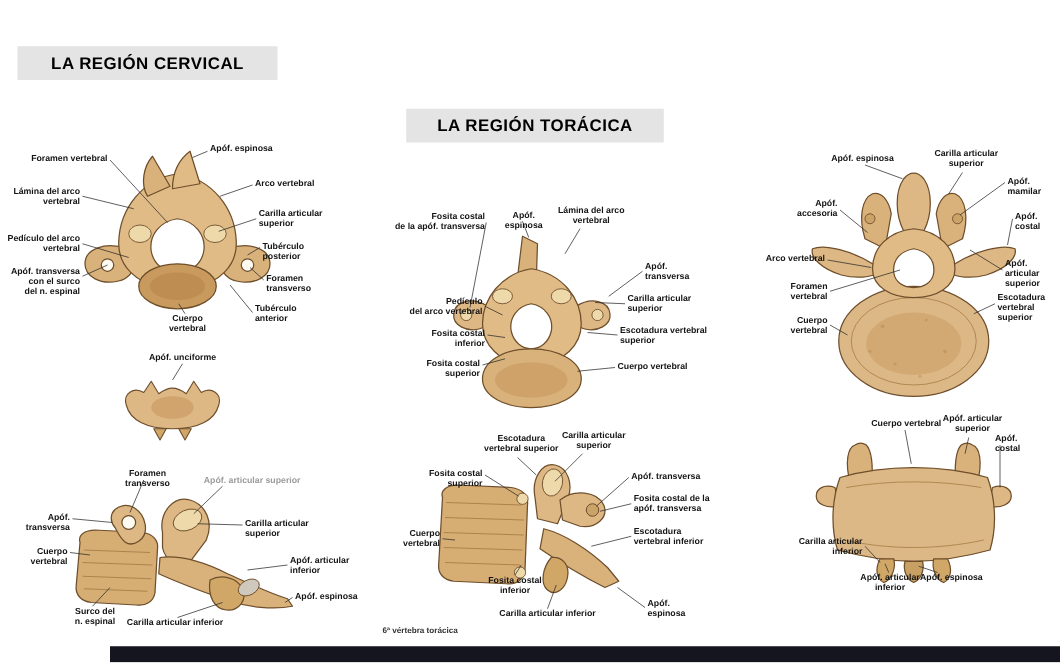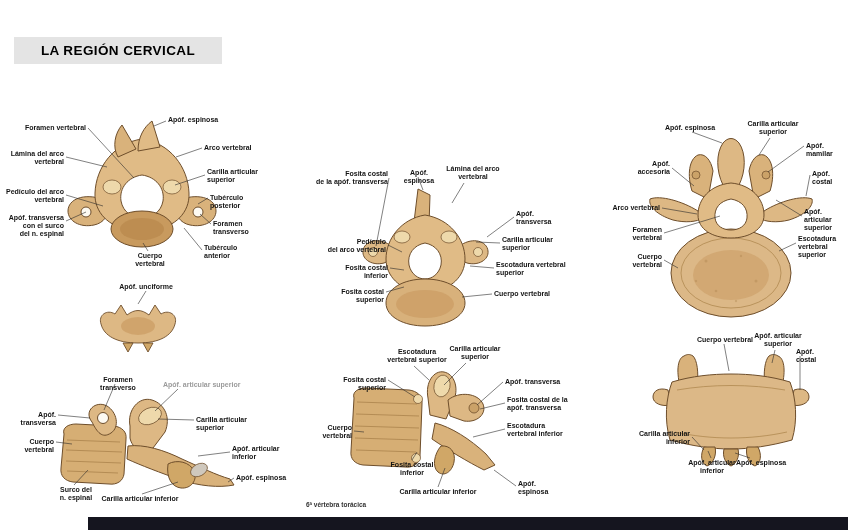--- a/index.html
+++ b/index.html
@@ -17,20 +17,21 @@
   #line-layer { position:absolute; left:0; top:0; pointer-events:none; }
   #line-layer line { stroke:#2b2b2b; stroke-width:0.6; }
   .bottom-bar { position:absolute; background:#15151f; }
 </style>
 </head>
 <body>
 
 <div class="canvas">
 
   <div class="title-box" style="left:14px;top:37px;width:208px;height:27px">LA REGIÓN CERVICAL</div>
+  <div class="title-box" style="left:325px;top:87px;width:206px;height:27px">LA REGIÓN TORÁCICA</div>
 
   <svg class="illus" style="left:62px;top:115px" width="160" height="160" viewBox="0 0 160 160">
     <g stroke="#6e4e2b" stroke-width="1" stroke-linejoin="round">
       <path fill="#d9b27b" d="M40,84 C22,78 6,84 6,96 C6,106 18,113 32,110 C42,108 47,100 45,92 Z"></path>
       <path fill="#d9b27b" d="M120,84 C138,78 154,84 154,96 C154,106 142,113 128,110 C118,108 113,100 115,92 Z"></path>
       <circle cx="24" cy="97" r="5" fill="#fdfaf2"></circle>
       <circle cx="136" cy="97" r="5" fill="#fdfaf2"></circle>
       <path fill="#e0bb86" fill-rule="evenodd" d="M80,24 C52,28 34,52 33,78 C32,98 48,112 66,114 L94,114 C112,112 128,98 127,78 C126,52 108,28 80,24 Z M80,60 C66,62 57,73 59,86 C61,97 70,103 80,103 C90,103 99,97 101,86 C103,73 94,62 80,60 Z"></path>
       <path fill="#d9b27b" d="M60,10 L74,34 L56,42 C50,32 53,18 60,10 Z"></path>
       <path fill="#e0bb86" d="M90,6 L98,32 L76,36 C76,22 82,12 90,6 Z"></path>

